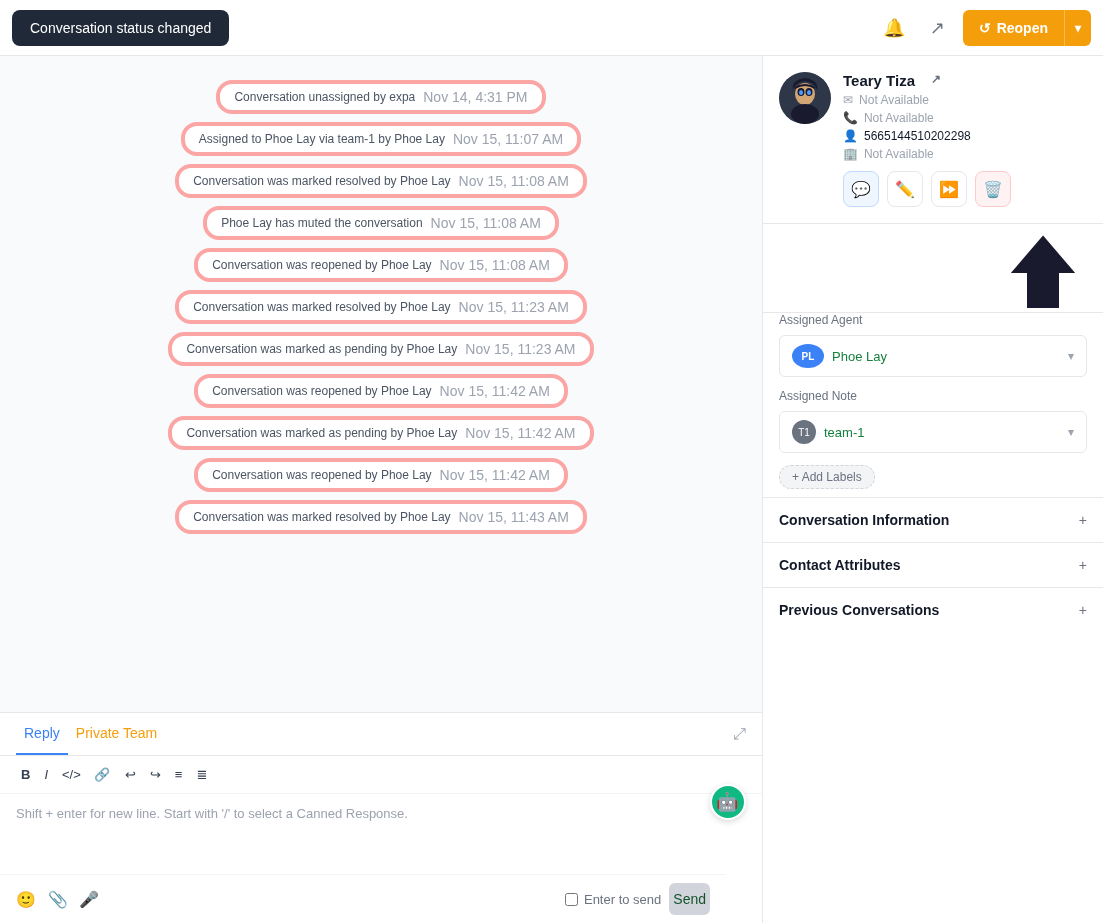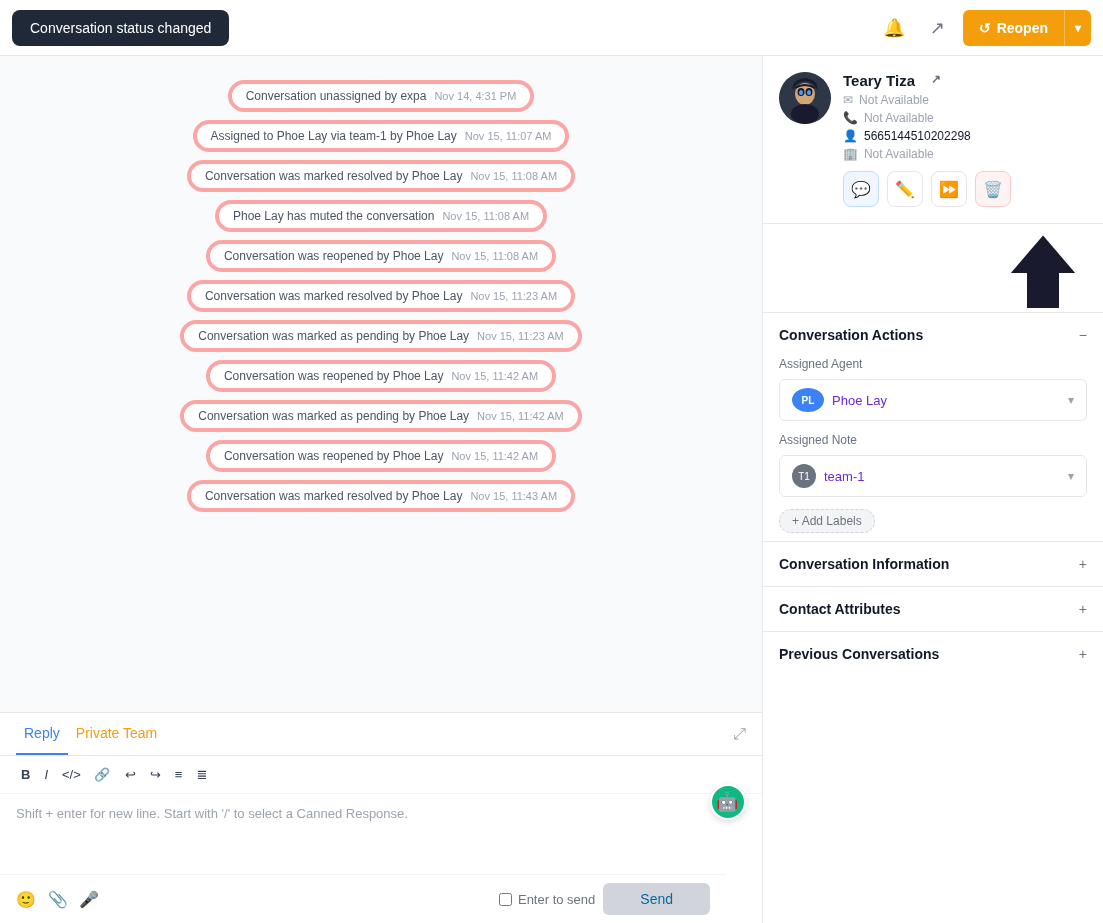--- a/index.html
+++ b/index.html
@@ -52,21 +52,21 @@
     .activity-item {
       display: flex; align-items: center; justify-content: center;
       margin: 8px 0;
     }
     .activity-bubble {
       background: #fff; border: 4px solid #fca5a5; border-radius: 16px;
       padding: 5px 14px; font-size: 12px; color: #4b5563;
       display: flex; align-items: center; gap: 8px; white-space: nowrap;
     }
     .activity-bubble .timestamp {
-      color: #9ca3af; font-size: 11px;
+      color: #9ca3af; font-size: 14px;
     }
 
     
     .reply-area {
       border-top: 1px solid #e8e8e8; background: #fff;
     }
     .reply-tabs {
       display: flex; align-items: center; padding: 0 16px; border-bottom: 1px solid #e8e8e8; justify-content: space-between;
     }
     .reply-tab {
@@ -93,22 +93,22 @@
 
     .reply-footer {
       display: flex; align-items: center; justify-content: space-between;
       padding: 8px 16px; border-top: 1px solid #f3f4f6;
     }
     .footer-left { display: flex; align-items: center; gap: 12px; }
     .footer-icon { color: #6b7280; font-size: 16px; cursor: pointer; background: none; border: none; }
     .footer-right { display: flex; align-items: center; gap: 8px; }
     .send-checkbox { display: flex; align-items: center; gap: 6px; font-size: 13px; color: #6b7280; }
     .send-btn {
-      background: #d1d5db; color: #0369a1; border: none; border-radius: 6px;
-      padding: 8px 37px; font-size: 14px; font-weight: 500; cursor: pointer;
+      background: #d1d5db; color: #14532d; border: none; border-radius: 6px;
+      padding: 8px 4px; font-size: 14px; font-weight: 500; cursor: pointer;
     }
 
     .bot-icon {
       width: 36px; height: 36px; background: #10b981; border-radius: 50%;
       display: flex; align-items: center; justify-content: center;
       font-size: 18px; position: absolute; bottom: 60px; right: 20px;
       border: 2px solid #fff; box-shadow: 0 2px 6px rgba(0,0,0,0.15);
     }
 
     
@@ -164,21 +164,21 @@
     .agent-avatar {
       width: 32px; height: 24px; border-radius: 50%; background: #3b82f6;
       display: flex; align-items: center; justify-content: center;
       font-size: 10px; font-weight: 700; color: #fff;
     }
     .team-avatar {
       width: 24px; height: 24px; border-radius: 50%; background: #6b7280;
       display: flex; align-items: center; justify-content: center;
       font-size: 10px; font-weight: 400; color: #fff;
     }
-    .dropdown-name { font-size: 13px; color: #6d28d9; }
+    .dropdown-name { font-size: 13px; color: #15803d; }
     .dropdown-chevron { color: #9ca3af; font-size: 12px; }
     .add-label-btn {
       display: flex; align-items: center; gap: 6px;
       background: #f3f4f6; border: 1px dashed #d1d5db; border-radius: 16px;
       padding: 4px 12px; font-size: 12px; color: #6b7280; cursor: pointer;
     }
 
     .conv-info-section, .contact-attr-section, .prev-conv-section {
       border-top: 1px solid #e8e8e8;
     }
@@ -367,24 +367,20 @@
 
     </div>
 
     <div style="display:flex; justify-content:flex-end; padding: 8px 20px 0 0; pointer-events:none;">
       <svg width="80" height="80" viewBox="0 0 80 80">
         <polygon points="40,5 70,40 55,40 55,75 25,75 25,40 10,40" fill="#1a1a2e" stroke="#1a1a2e" stroke-width="2"></polygon>
       </svg>
     </div>
 
     <div class="conv-info-section">
-      <div class="section-header">
-        <span class="section-title">Conversation Actions</span>
-        <span class="section-toggle">−</span>
-      </div>
 
       <div class="assigned-label">Assigned Agent</div>
       <div class="dropdown-select">
         <div class="dropdown-left">
           <div class="agent-avatar">
             <span>PL</span>
           </div>
           <span class="dropdown-name">Phoe Lay</span>
         </div>
         <span class="dropdown-chevron">▾</span>

